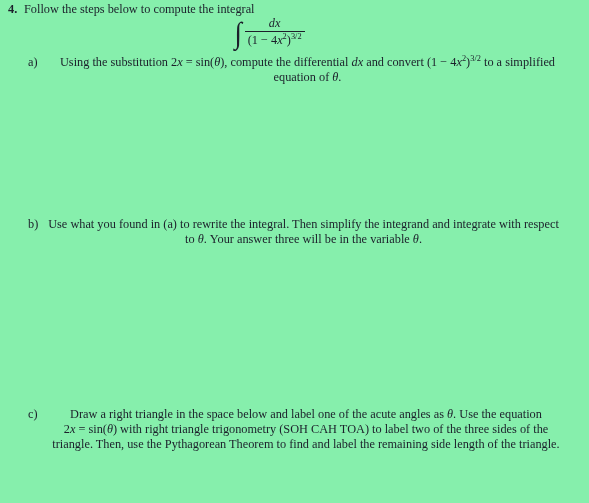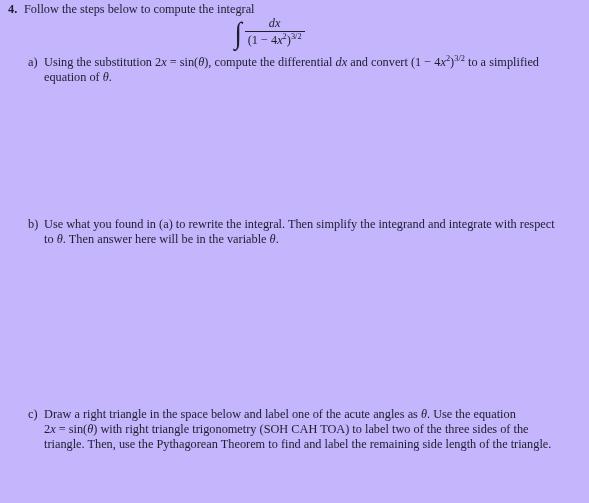--- a/index.html
+++ b/index.html
@@ -13,21 +13,21 @@
     position: relative;
     overflow: hidden;
     font-family: "Liberation Serif", "DejaVu Serif", serif;
     color: #1b1f2a;
     -webkit-font-smoothing: antialiased;
   }
 
   .page {
     position: absolute;
     inset: 0;
-    background: #c4b5fd;
+    background: #86efac;
   }
 
   
   .problem {
     position: absolute;
     left: 0;
     top: 0;
     width: 589px;
   }
 
@@ -116,21 +116,21 @@
   .part-label {
     position: absolute;
     left: 0;
     top: 0;
     width: 16px;
     font-size: 12.3px;
   }
   .part-text {
     display: block;
     margin-left: 16px;
-    text-align: left;
+    text-align: center;
     text-indent: 0;
   }
 
   .part-a { top: 55px; width: 543px; }
   .part-b { top: 217px; width: 535px; }
   .part-c { top: 407px; width: 540px; }
 
   
   .mi { font-style: italic; }
   .mn { font-style: normal; }
@@ -166,21 +166,21 @@
 
   <div class="part part-a">
     <span class="part-label">a)</span>
     <span class="part-text"><span>Using the substitution </span><span class="nowrap"><span class="mn">2</span><span class="mi">x</span><span class="mn"> = </span><span class="mop">sin(</span><span class="mi">θ</span><span class="mn">)</span></span><span>, compute the differential </span><span class="mi">dx</span><span> and convert </span><span class="nowrap"><span class="mn">(1 − 4</span><span class="mi">x</span><sup class="exp">2</sup><span class="mn">)</span><sup class="exp">3/2</sup></span><span> to a simplified equation of </span><span class="mi">θ</span><span>.</span></span>
   </div>
 
   <div style="position:absolute;left:44px;top:90px;width:529px;height:120px;"></div>
 
   <div class="part part-b">
     <span class="part-label">b)</span>
-    <span class="part-text"><span>Use what you found in (a) to rewrite the integral. Then simplify the integrand and integrate with respect to </span><span class="mi">θ</span><span>. Then answer here will be in the variable </span><span class="mi">θ</span><span>.</span></span>
+    <span class="part-text"><span>Use what you found in (a) to rewrite the integral. Then simplify the integrand and integrate with respect to </span><span class="mi">θ</span><span>. Your answer three will be in the variable </span><span class="mi">θ</span><span>.</span></span>
   </div>
 
   <div style="position:absolute;left:44px;top:252px;width:529px;height:150px;"></div>
 
   <div class="part part-c">
     <span class="part-label">c)</span>
     <span class="part-text"><span>Draw a right triangle in the space below and label one of the acute angles as </span><span class="mi">θ</span><span>. Use the equation </span><span class="nowrap"><span class="mn">2</span><span class="mi">x</span><span class="mn"> = </span><span class="mop">sin(</span><span class="mi">θ</span><span class="mn">)</span></span><span> with right triangle trigonometry (SOH CAH TOA) to label two of the three sides of the triangle. Then, use the Pythagorean Theorem to find and label the remaining side length of the triangle.</span></span>
   </div>
 
   <div style="position:absolute;left:44px;top:475px;width:529px;height:26px;"></div>

